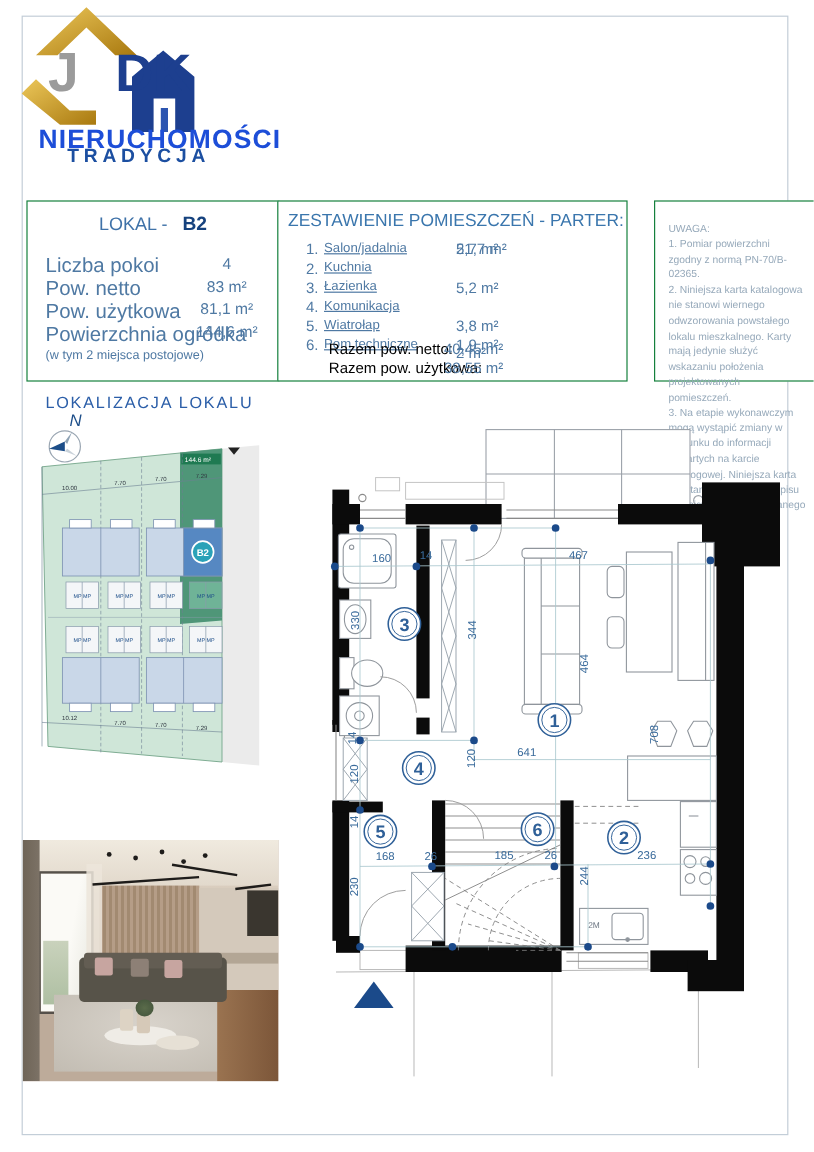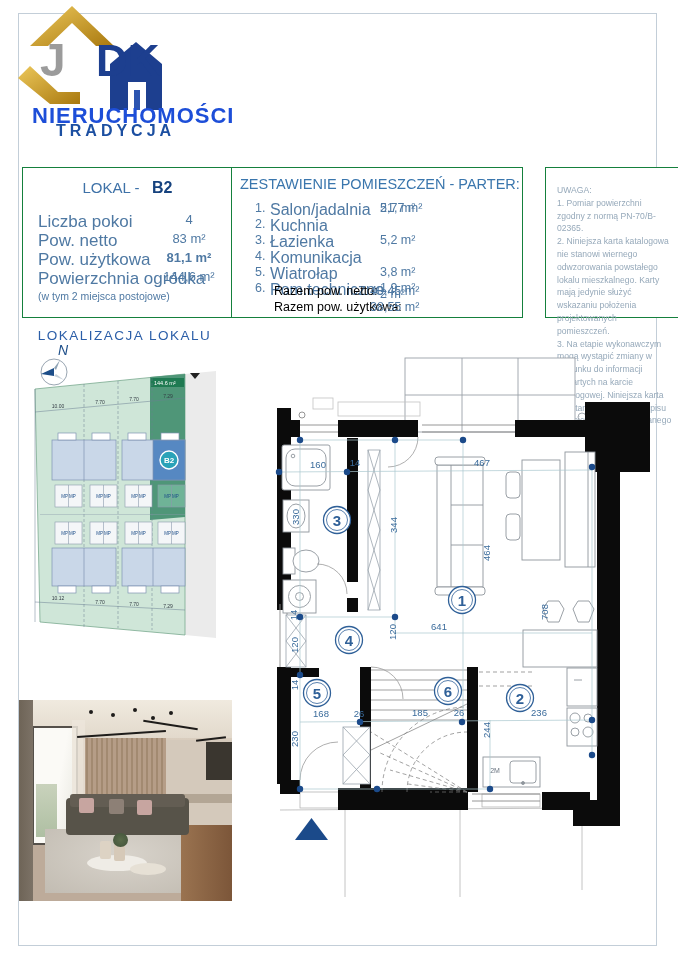--- a/index.html
+++ b/index.html
@@ -13,21 +13,21 @@
   .ibox{border:1px solid #15803d;background:#fff;}
   #box-lokal{left:22px;top:167px;width:209px;height:149px;}
   #lokal-title{left:0;top:11px;width:100%;text-align:center;font-size:15px;color:#3f72a8;}
   #lokal-title b{color:#16427e;font-size:16px;}
   .lk-label{left:15px;font-size:17px;color:#4f79a3;}
   .lk-val{left:130px;width:72px;text-align:center;font-size:13px;color:#4f79a3;}
   #lokal-note{left:15px;top:108px;font-size:10.5px;color:#4f79a3;}
   #box-rooms{left:231px;top:167px;width:290px;height:149px;}
   #rooms-title{left:8px;top:8px;font-size:14.5px;color:#3a76ad;}
   .rm-no{left:23px;font-size:12.5px;color:#4f79a3;}
-  .rm-name{left:38px;font-size:16px;color:#4f79a3;}
+  .rm-name{left:38px;font-size:11px;color:#4f79a3;text-decoration:underline;}
   .rm-area{left:148px;font-size:12.5px;color:#4f79a3;}
   .tot-label{left:42px;font-size:12.5px;color:#000000;}
   .tot-val{left:138px;font-size:12.5px;color:#4f79a3;}
   #box-notes{left:545px;top:167px;width:134px;height:149px;}
   #notes-inner{left:11px;top:16px;width:114px;font-size:8.6px;line-height:12.8px;color:#96a9ba;}
   
   #siteplan{left:18px;top:322px;width:213px;height:345px;}
   #site-title{left:0;top:6px;width:100%;text-align:center;font-size:13.5px;color:#2b5ea8;letter-spacing:1.5px;}
   #north-label{left:40px;top:20px;font-size:14px;font-style:italic;color:#1d4e89;}
   
@@ -68,21 +68,21 @@
 <div id="box-lokal" class="abs ibox">
   <div id="lokal-title" class="abs">
     <span>LOKAL   -</span>&nbsp;&nbsp;
     <b>B2</b>
   </div>
   <div class="abs lk-label" style="top:44px;">Liczba pokoi</div>
   <div class="abs lk-val" style="top:44px;">4</div>
   <div class="abs lk-label" style="top:63px;">Pow. netto</div>
   <div class="abs lk-val" style="top:63px;">83 m²</div>
   <div class="abs lk-label" style="top:82px;">Pow. użytkowa</div>
-  <div class="abs lk-val" style="top:82px;font-weight:bold;">81,1 m²</div>
+  <div class="abs lk-val" style="top:82px;">81,1 m²</div>
   <div class="abs lk-label" style="top:101px;">Powierzchnia ogródka</div>
   <div class="abs lk-val" style="top:101px;">144,6 m²</div>
   <div id="lokal-note" class="abs" style="top:122px;">(w tym 2 miejsca postojowe)</div>
 </div>
 
 <div id="box-rooms" class="abs ibox">
   <div id="rooms-title" class="abs">ZESTAWIENIE POMIESZCZEŃ - PARTER:</div>
   <div class="abs rm-no" style="top:33px;">1.</div>
   <div class="abs rm-name" style="top:33px;">Salon/jadalnia</div>
   <div class="abs rm-area" style="top:33px;">21,7 m²</div>

